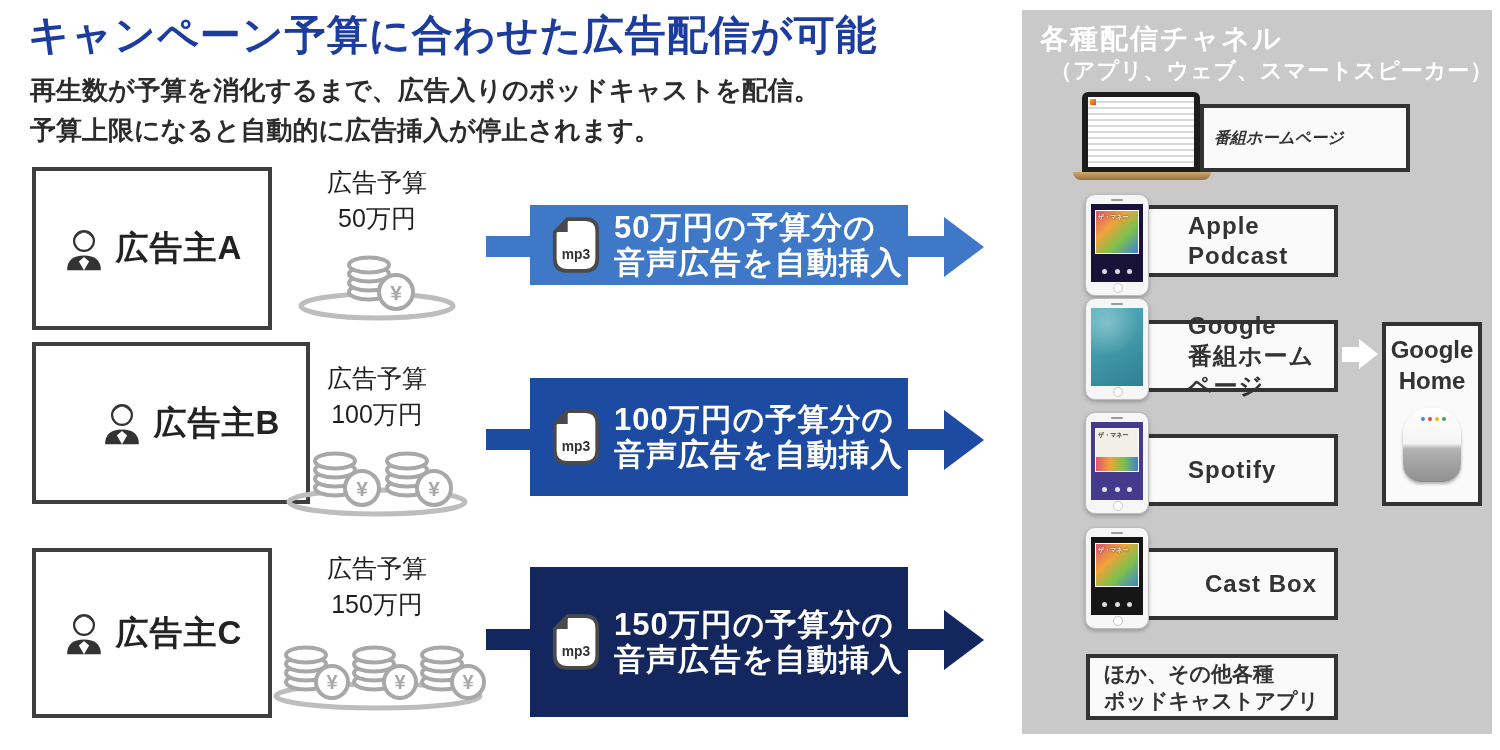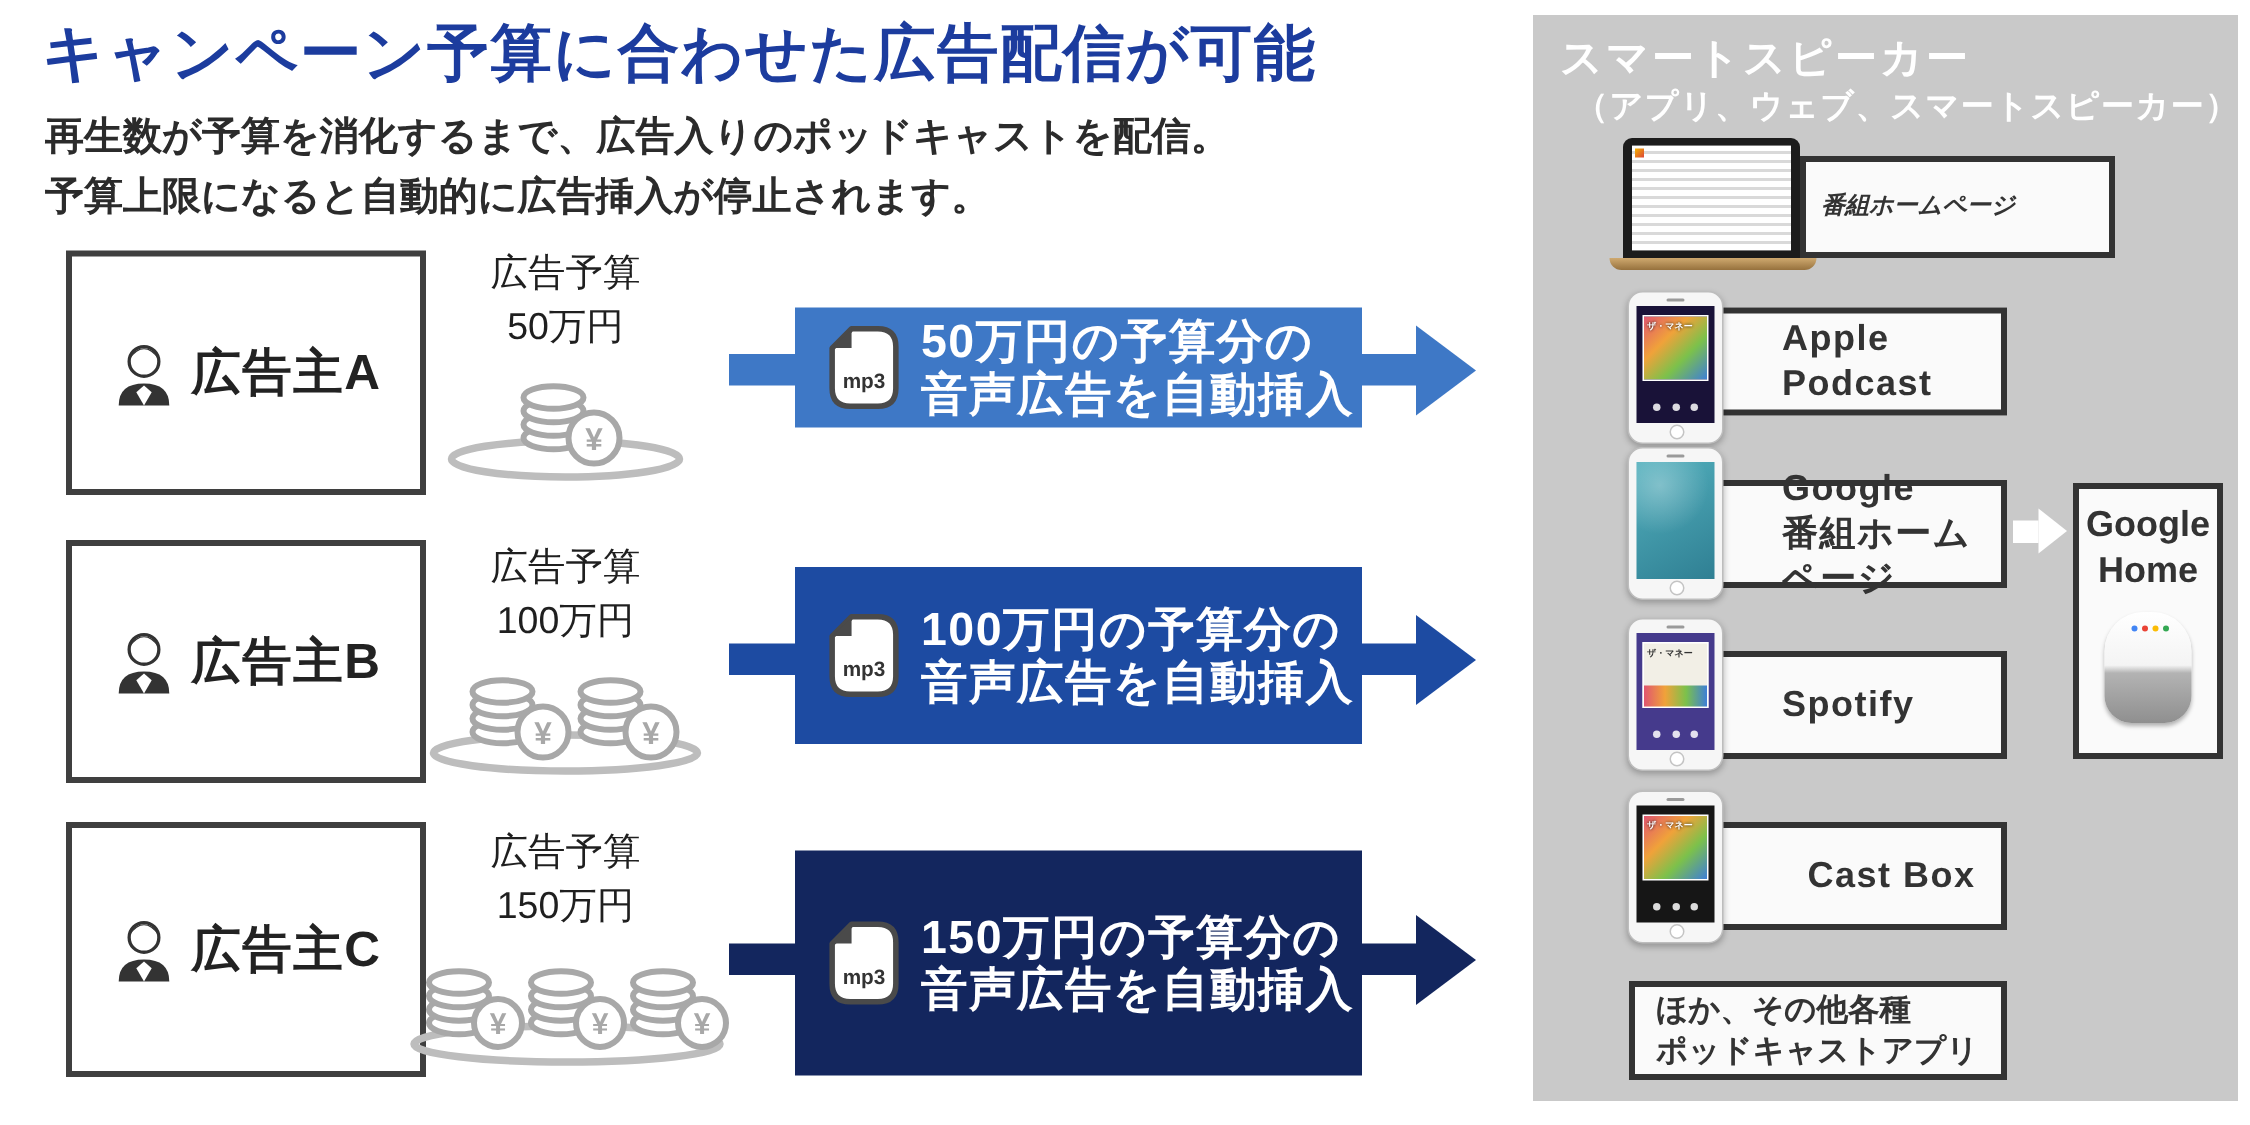--- a/index.html
+++ b/index.html
@@ -8,23 +8,23 @@
     font-family:"Liberation Sans","DejaVu Sans",sans-serif;color:#222;
   }
   .abs{position:absolute;}
 
   
   .title{left:28px;top:8px;font-size:41px;font-weight:800;color:#1c3c9e;letter-spacing:1px;white-space:nowrap;}
   .desc{left:30px;top:70px;font-size:26px;font-weight:600;color:#2b2b2b;line-height:40px;white-space:nowrap;}
 
   
   .adv-box{left:32px;width:232px;border:4px solid #3f3f3f;background:#fff;
-    display:flex;align-items:center;justify-content:center;gap:10px;margin-left:12px;}
+    display:flex;align-items:center;justify-content:center;gap:10px;}
   .adv-a{top:167px;height:155px;}
-  .adv-b{top:360px;height:154px;}
+  .adv-b{top:342px;height:154px;padding-left:38px;}
   .adv-c{top:548px;height:162px;align-items:center;}
   .adv-label{font-size:33px;font-weight:800;color:#222;letter-spacing:1px;}
 
   
   .budget{width:200px;text-align:center;font-weight:400;color:#1f1f1f;font-size:25px;line-height:36px;}
   .budget-a{left:277px;top:164px;}
   .budget-b{left:277px;top:360px;}
   .budget-c{left:277px;top:550px;}
 
   
@@ -221,21 +221,21 @@
     </svg>
     <div class="arrow-text">
       <div>150万円の予算分の</div>
       <div>音声広告を自動挿入</div>
     </div>
   </div>
   <div class="abs stem" style="left:908px;top:629px;width:36px;background:#13265e"></div>
   <div class="abs head" style="left:944px;top:610px;border-left:40px solid #13265e"></div>
 
   <div class="abs panel"></div>
-  <div class="abs panel-title">スマートスピーカー</div>
+  <div class="abs panel-title">各種配信チャネル</div>
   <div class="abs panel-sub">（アプリ、ウェブ、スマートスピーカー）</div>
 
   <div class="abs lap-screen">
     <div class="lap-lines">
         <div class="lap-dot"></div>
       </div>
   </div>
   <div class="abs lap-base"></div>
   <div class="abs chan-box box1">
     <div>番組ホームページ</div>

